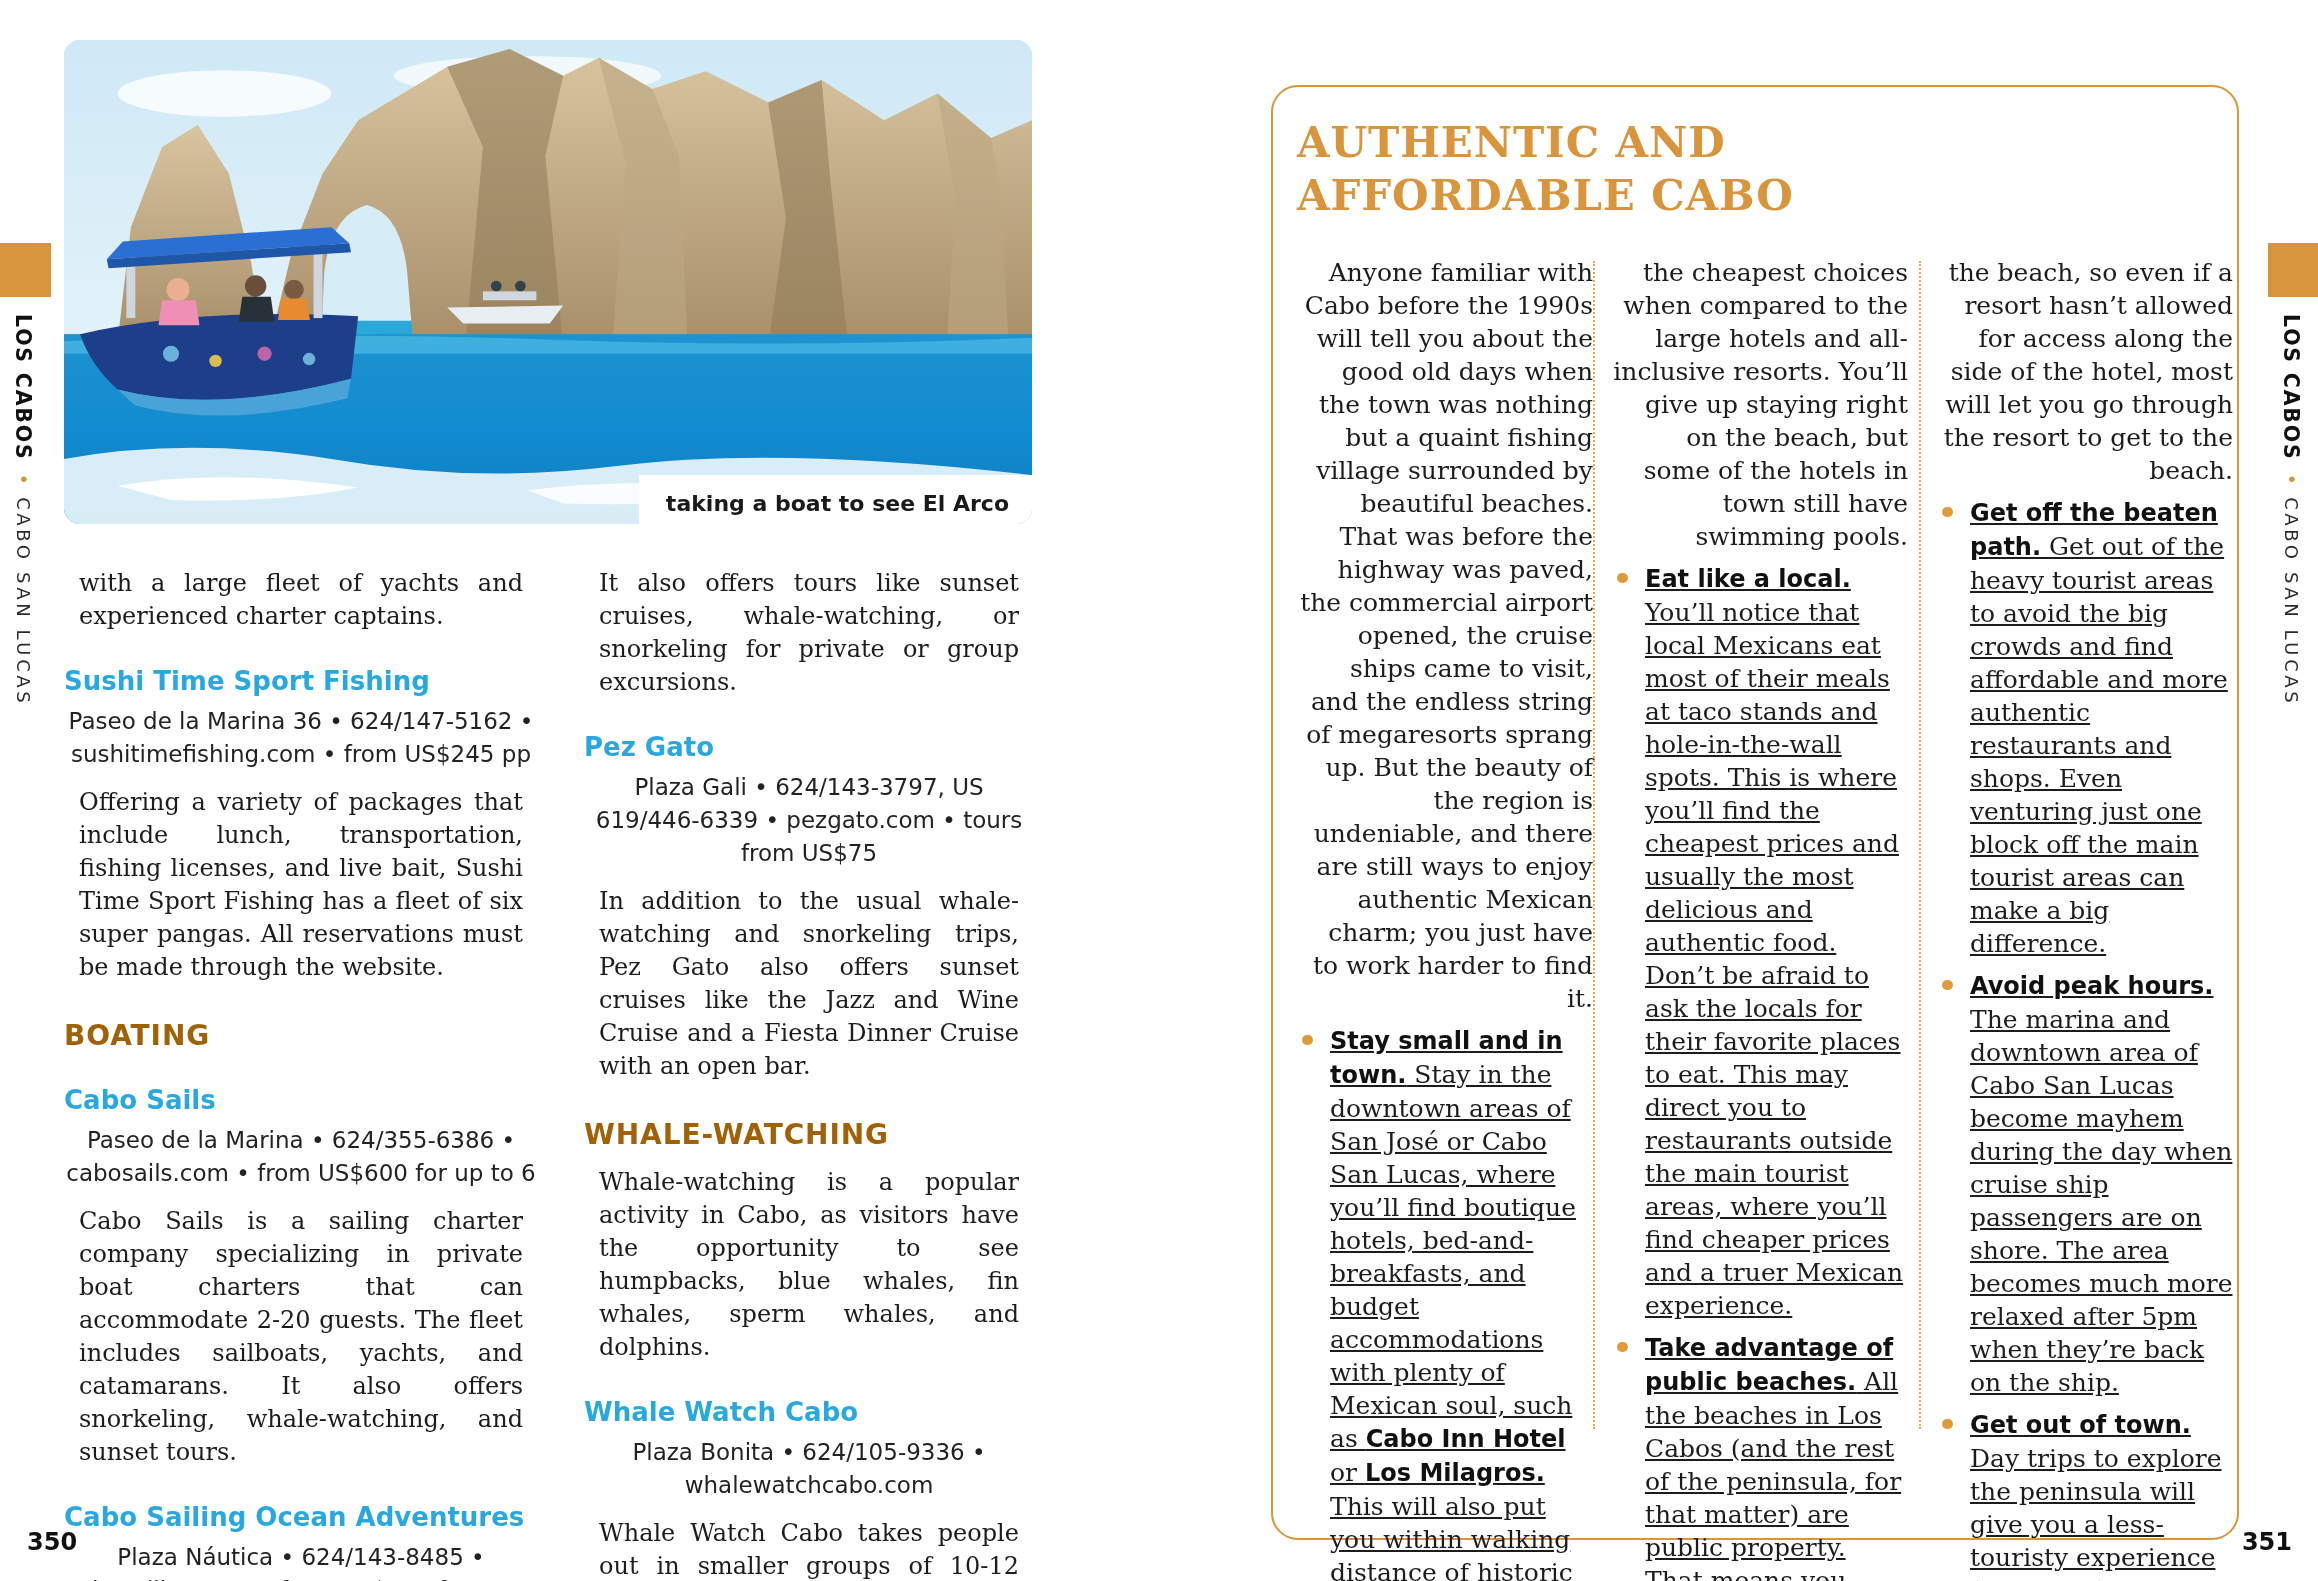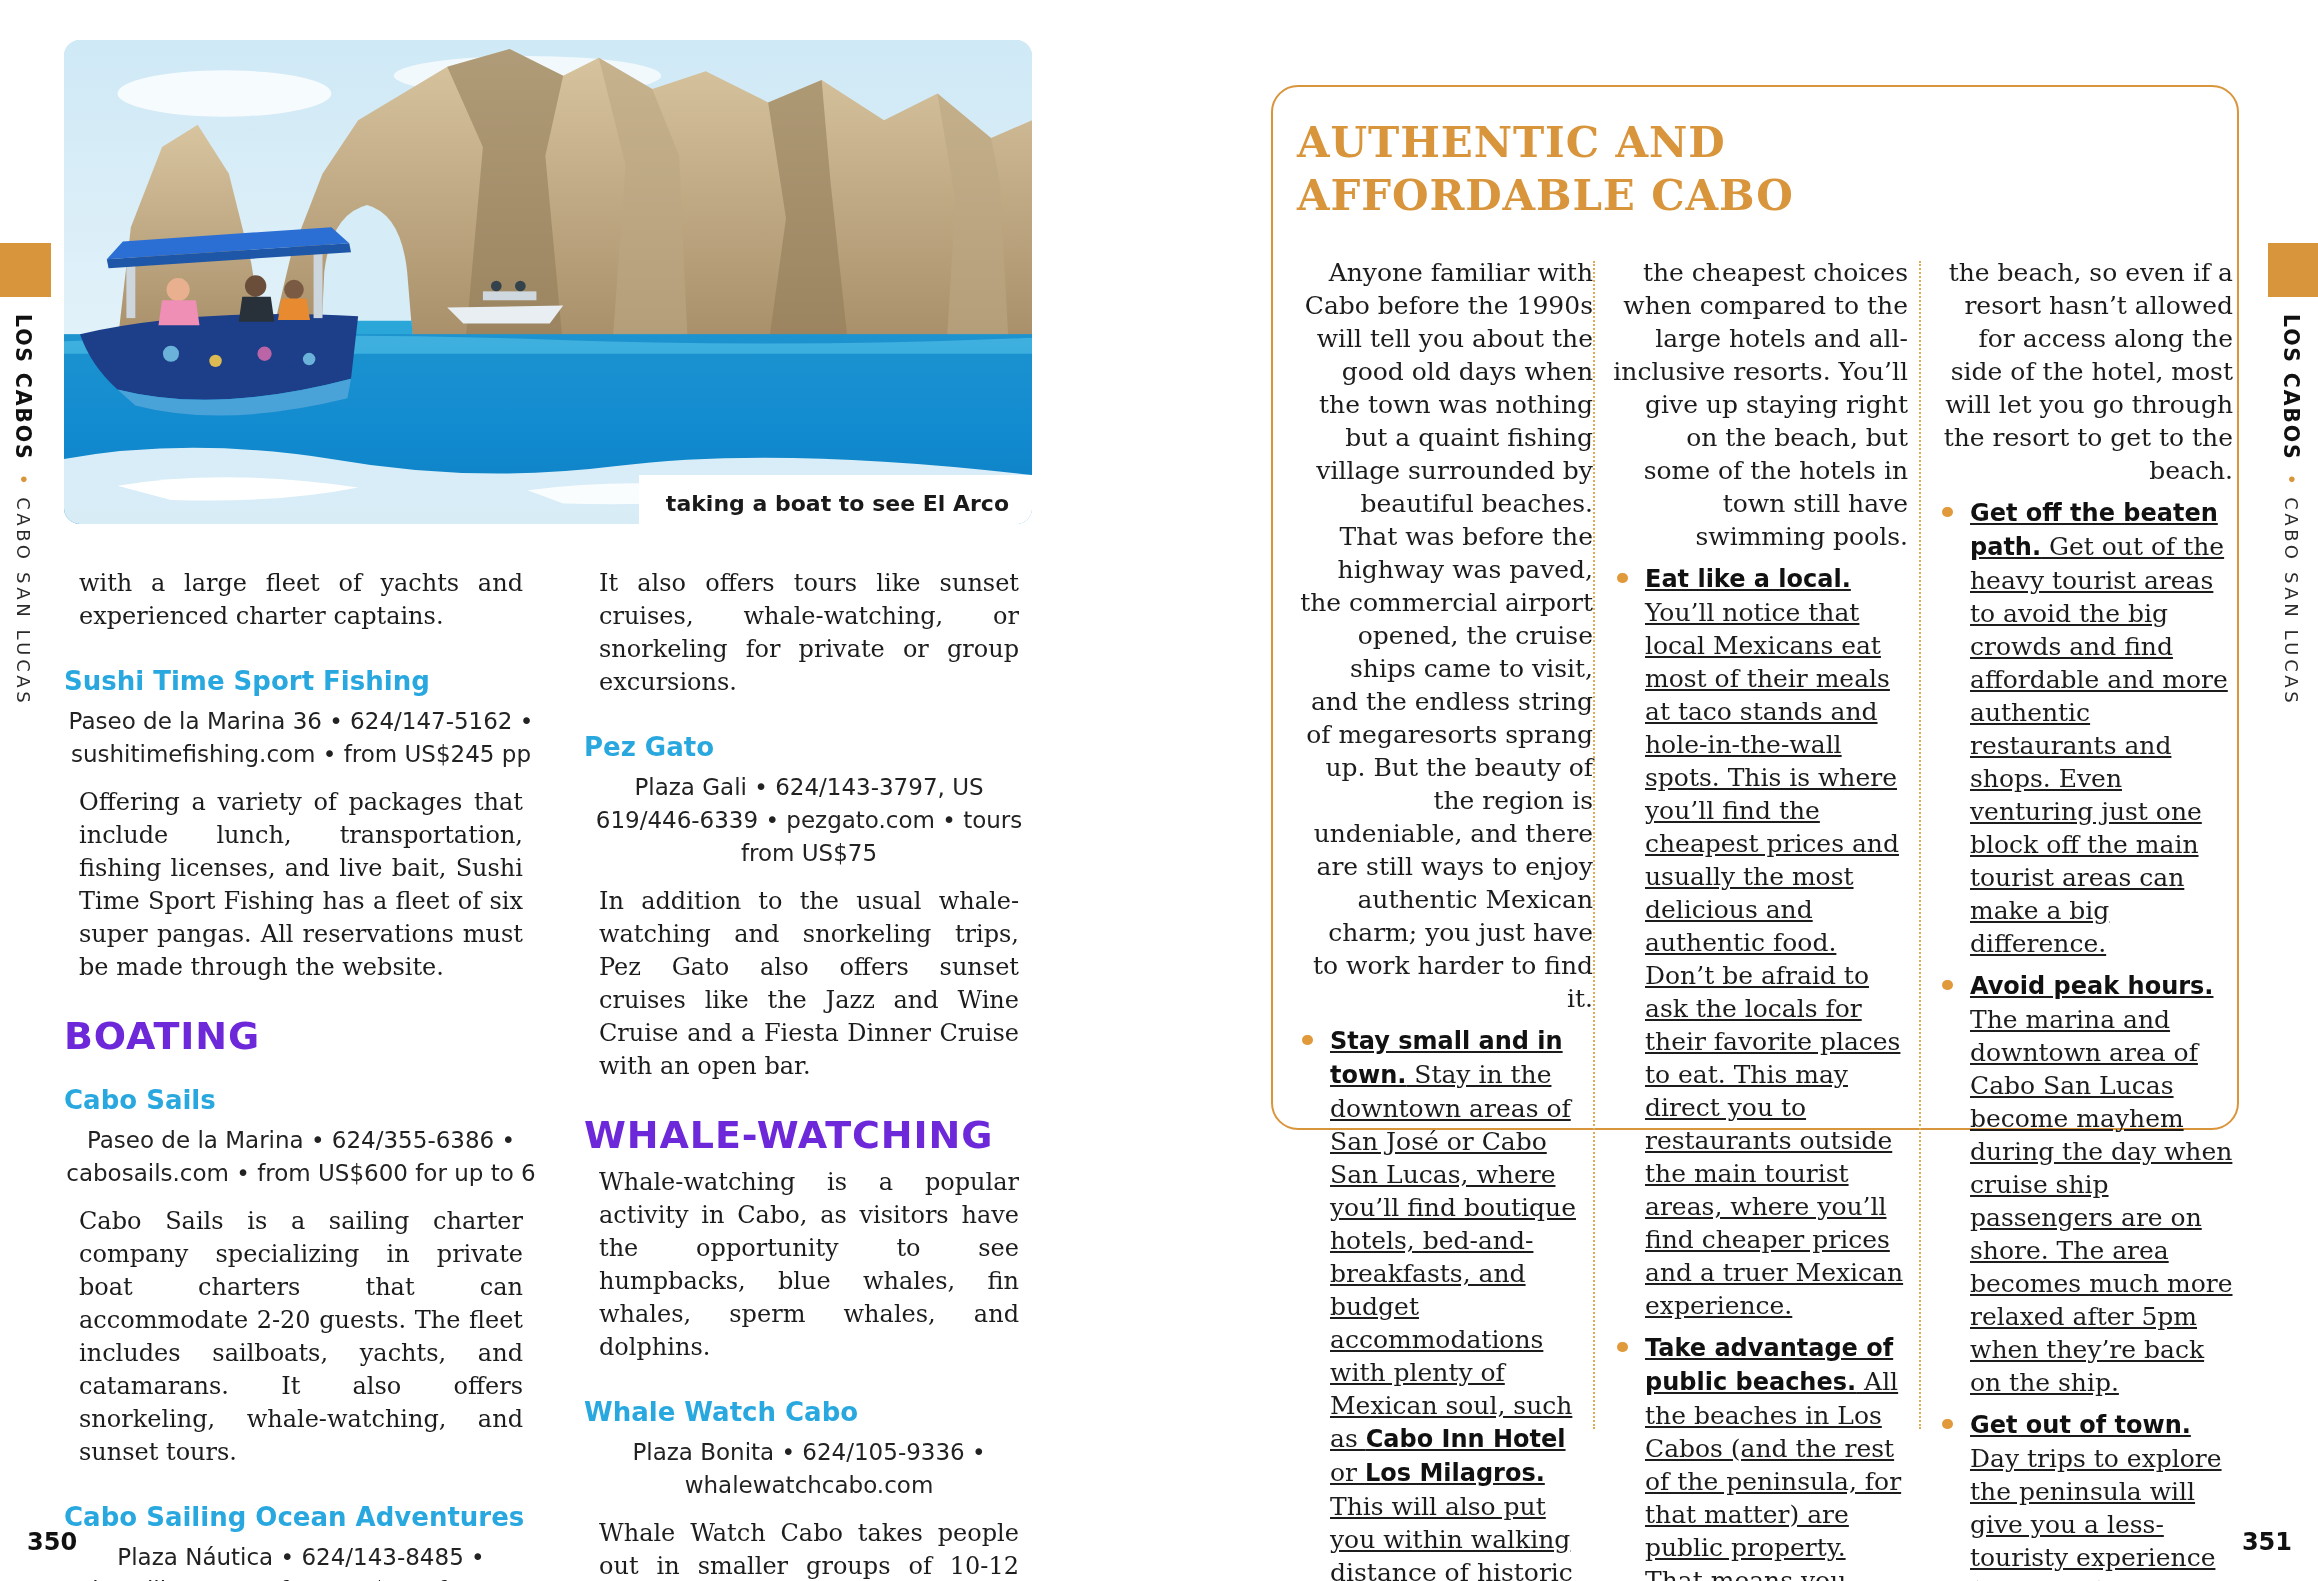--- a/index.html
+++ b/index.html
@@ -50,31 +50,31 @@
   .colB{left:584px;width:450px;}
   .para{
     font-family:"DejaVu Serif", serif;font-size:24px;line-height:33px;
     text-align:justify;margin:15px;color:#1c1c1c;
   }
   .blue-heading{
     font-family:"DejaVu Sans", sans-serif;font-weight:700;font-size:26px;line-height:30px;
     color:#29A8E0;margin:33px 0 9px 0;
   }
   .section-heading{
-    font-family:"DejaVu Sans", sans-serif;font-weight:700;font-size:38px;line-height:32px;
-    letter-spacing:0.9px;color:#6d28d9;margin:36px 0 5.4px 0;
+    font-family:"DejaVu Sans", sans-serif;font-weight:700;font-size:28px;line-height:32px;
+    letter-spacing:0.9px;color:#a16207;margin:36px 0 5.4px 0;
   }
   .details{
     font-family:"DejaVu Sans", sans-serif;font-weight:400;font-size:23px;line-height:33px;
     color:#222;margin:0 0 3.6px 0;text-align:center;
   }
   .col > :first-child{margin-top:0;}
   
   .feature-box{
-    position:absolute;left:1271px;top:85px;width:968px;height:1045px;
+    position:absolute;left:1271px;top:85px;width:968px;height:1455px;
     border:2.7px solid #D9953B;border-radius:27px;background:#fff;box-sizing:border-box;
   }
   .box-title{
     position:absolute;left:24px;top:28.5px;
     font-family:"DejaVu Serif", serif;font-weight:700;
     font-size:42px;line-height:53px;letter-spacing:0.9px;color:#D9953B;
   }
   .box-col{position:absolute;top:169px;width:296px;}
   .box-col.c1{left:24px;}
   .box-col.c2{left:339px;}

